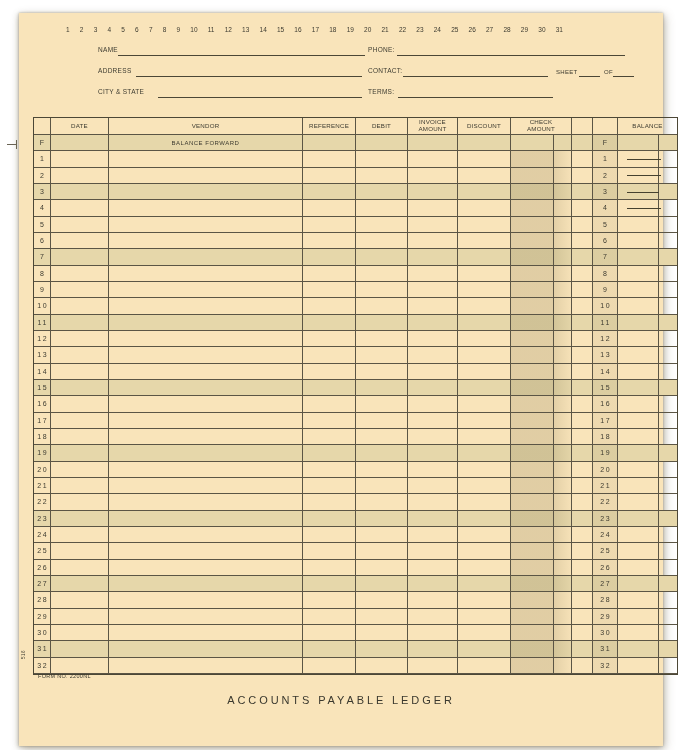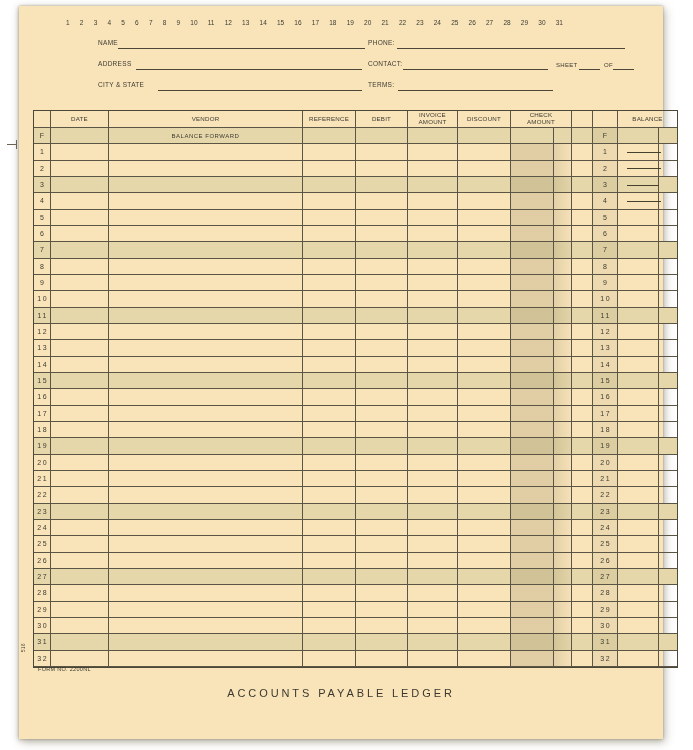--- a/index.html
+++ b/index.html
@@ -4,21 +4,21 @@
 <style>
   * { margin:0; padding:0; box-sizing:border-box; }
   html,body { width:693px; height:750px; }
   body {
     position:relative; overflow:hidden;
     background:var(--page-background,#ffffff);
     font-family:"Liberation Sans", sans-serif;
     color:var(--text,#3d3b30);
   }
   .paper {
-    position:absolute; left:19px; top:6px; width:644px; height:733px;
+    position:absolute; left:19px; top:13px; width:644px; height:733px;
     background:var(--paper,#f9e4ba);
     box-shadow:0 0 2px rgba(130,120,95,.55), 2px 3px 9px rgba(120,110,88,.45), -1px 1px 5px rgba(130,120,95,.35);
   }
   
   .day-scale {
     position:absolute; left:47px; top:13px; width:497px; height:9px;
     display:flex; justify-content:space-between;
     font-size:6.5px; letter-spacing:0; color:#3d3b30;
   }
   

